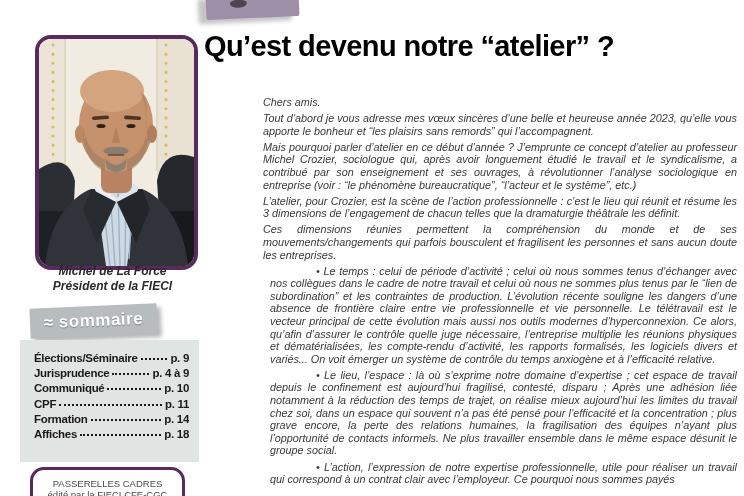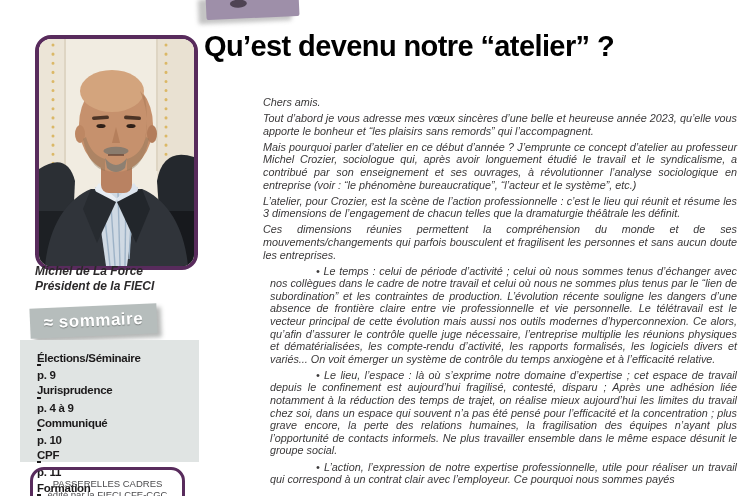--- a/index.html
+++ b/index.html
@@ -23,42 +23,42 @@
 
   
   .portrait{
     position:absolute;left:35px;top:35px;width:155px;height:227px;margin:0;
     border:4px solid #582b5c;border-radius:16px;overflow:hidden;background:#f1ece1;
   }
   .portrait svg{display:block;}
 
   .caption{
     position:absolute;left:35px;top:264px;width:155px;
-    text-align:left;font-style:italic;font-weight:bold;
+    text-align:center;font-style:italic;font-weight:bold;
     font-size:12px;line-height:15px;color:#2b292a;
   }
 
   .sommaire-header{
     position:absolute;left:30px;top:306px;width:127px;height:30px;
     background:#b6bdbc;transform:rotate(-2.5deg);
     box-shadow:4px 4px 4px rgba(90,95,94,.45);
     display:flex;align-items:center;justify-content:center;
     color:#ffffff;font-weight:bold;font-size:17px;letter-spacing:.5px;
     text-shadow:0 1px 1px rgba(0,0,0,.3);
   }
 
   .sommaire-list{
     position:absolute;left:20px;top:340px;width:179px;height:122px;
     background:#e0e4e3;box-sizing:border-box;
     padding:11px 10px 0 14px;
   }
   .toc-row{
     display:flex;align-items:baseline;overflow:hidden;
     font-weight:bold;font-size:11.5px;letter-spacing:-0.3px;
-    line-height:15.2px;color:#1b191a;white-space:nowrap;flex-direction:column;
+    line-height:15.2px;color:#1b191a;white-space:nowrap;
   }
   .toc-leader{flex:1;min-width:4px;border-bottom:2px dotted #1b191a;margin:0 3px;transform:translateY(-2px);}
 
   .footer-box{
     position:absolute;left:30px;top:467px;width:155px;height:45px;
     border:3px solid #582b5c;border-radius:14px;box-sizing:border-box;
     padding-top:8px;text-align:center;
     font-size:9.5px;line-height:11px;color:#4b4b4d;
   }
 

